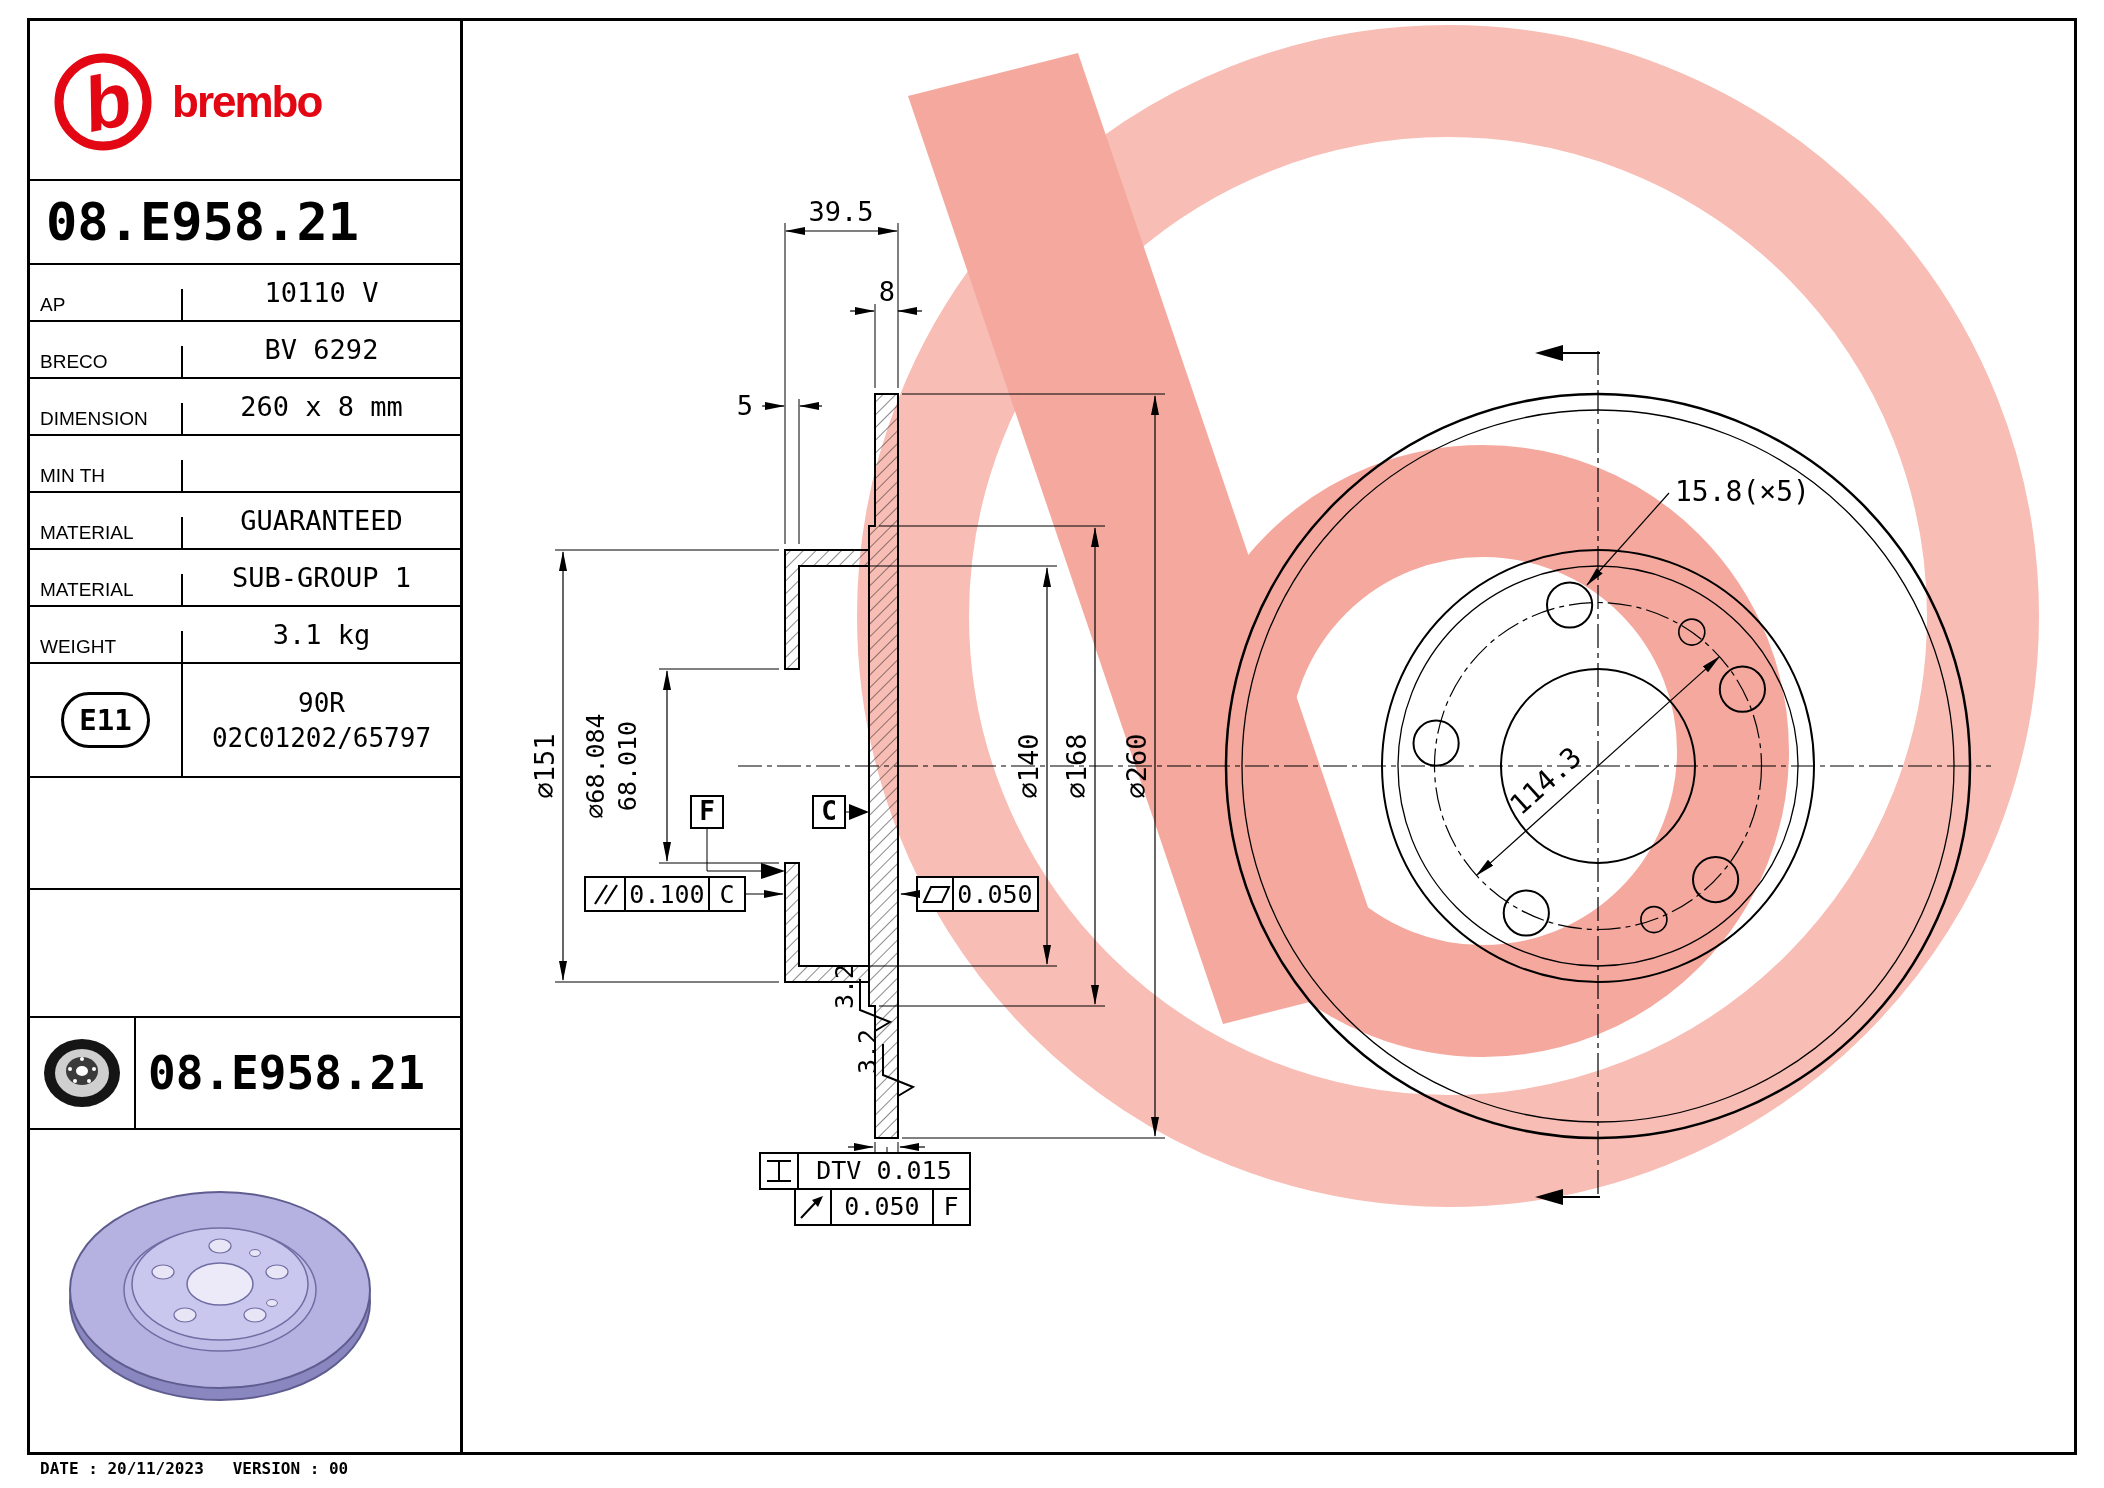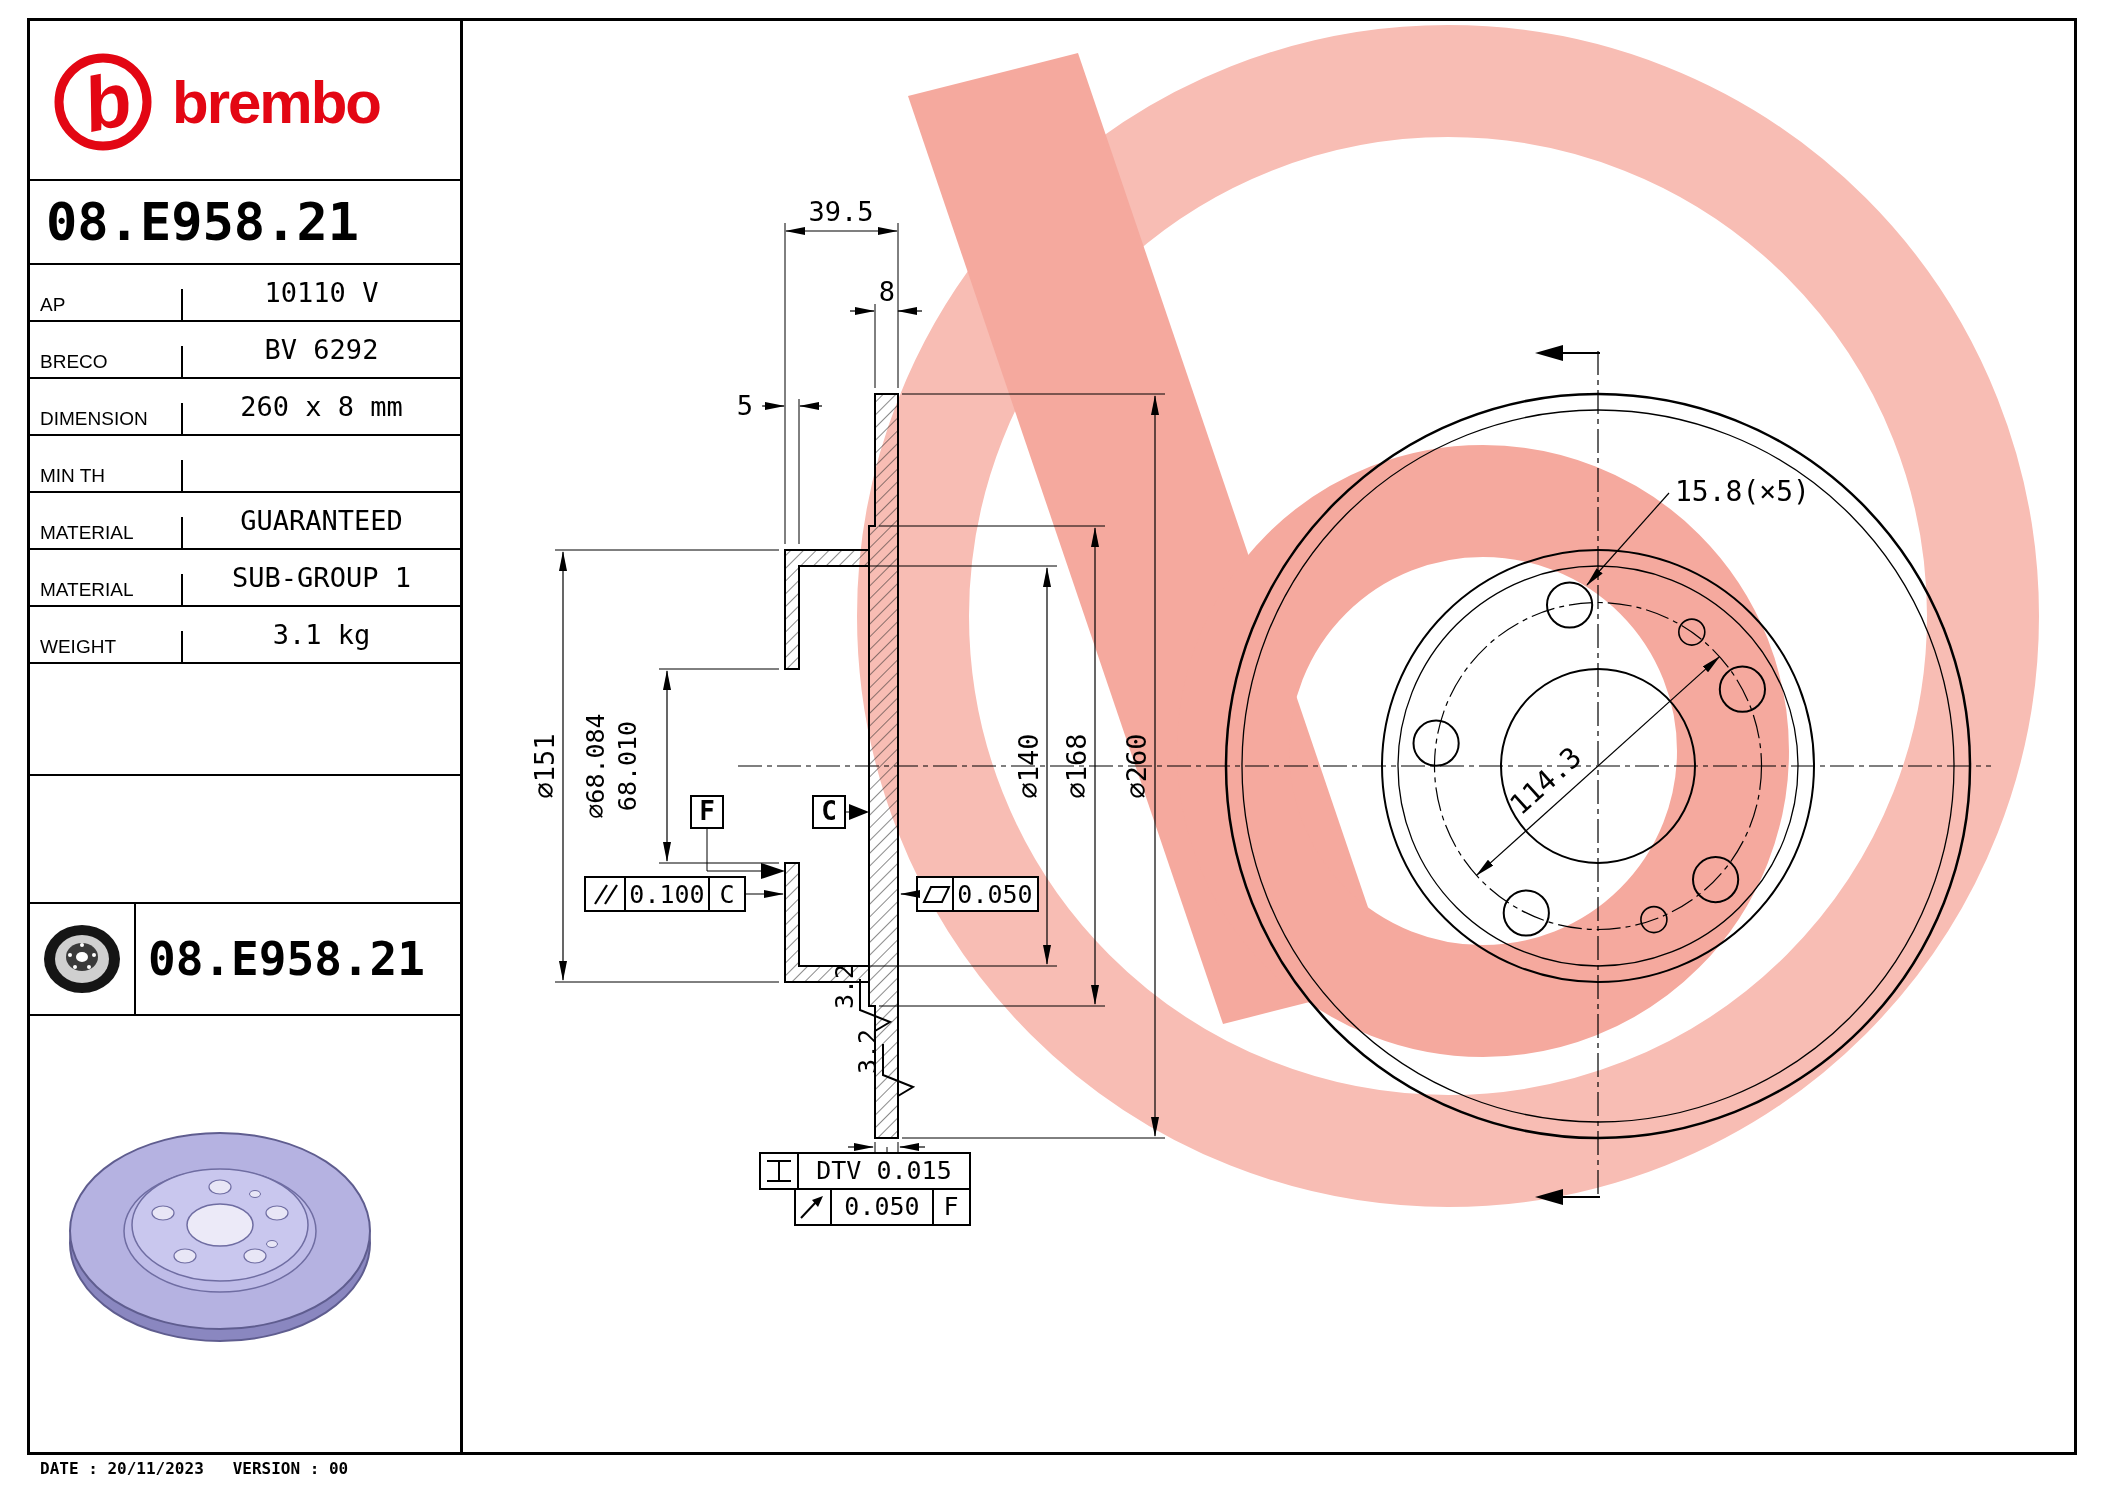--- a/index.html
+++ b/index.html
@@ -3,21 +3,21 @@
 <meta charset="utf-8">
 <style>
   html,body{margin:0;padding:0;width:2104px;height:1488px;background:#fff;overflow:hidden;
             font-family:"Liberation Sans",sans-serif;}
   .sheet{position:absolute;left:27px;top:18px;width:2050px;height:1437px;border:3px solid #000;
          box-sizing:border-box;display:flex;background:#fff;}
   .panel{width:433px;border-right:3px solid #000;box-sizing:border-box;display:flex;
          flex-direction:column;background:#fff;z-index:2;}
   .row{border-bottom:2px solid #000;box-sizing:border-box;flex:none;}
   .logo-row{height:160px;display:flex;align-items:center;gap:10px;padding-left:14px;}
-  .wordmark{font-size:60px;font-weight:800;letter-spacing:-2px;color:var(--brand-red,#e30613);
+  .wordmark{font-size:44px;font-weight:800;letter-spacing:-2px;color:var(--brand-red,#e30613);
             margin-top:4px;}
   .pn-row{height:84px;display:flex;align-items:center;padding-left:16px;
           font-family:"DejaVu Sans Mono",monospace;font-weight:bold;font-size:52px;}
   .spec{height:57px;display:flex;}
   .spec .lbl{width:153px;border-right:2px solid #000;box-sizing:border-box;display:flex;
              align-items:center;padding-left:10px;font-size:19px;margin-top:24px;}
   .spec .val{flex:1;display:flex;align-items:center;justify-content:center;
              font-family:"DejaVu Sans Mono",monospace;font-size:27px;}
   .e11-row{height:114px;display:flex;}
   .e11-row .lbl{width:153px;border-right:2px solid #000;box-sizing:border-box;display:flex;
@@ -89,20 +89,29 @@
     </div>
     <div class="row spec">
       <div class="lbl">MATERIAL</div>
       <div class="val">SUB-GROUP 1</div>
     </div>
     <div class="row spec">
       <div class="lbl">WEIGHT</div>
       <div class="val">3.1 kg</div>
     </div>
 
+    <div class="row e11-row">
+      <div class="lbl">
+        <span class="badge">E11</span>
+      </div>
+      <div class="homol">
+        <div>90R</div>
+        <div>02C01202/65797</div>
+      </div>
+    </div>
 
     <div class="row empty1"></div>
     <div class="row empty2"></div>
 
     <div class="row icon-row">
       <div class="icon-cell">
         <svg width="86" height="86" viewBox="0 0 86 86">
           <ellipse cx="43" cy="43" rx="38" ry="34" fill="#151515"></ellipse>
           <ellipse cx="43" cy="43" rx="27" ry="24" fill="#cfcfcf"></ellipse>
           <ellipse cx="43" cy="41" rx="16" ry="14" fill="#3a3a3a"></ellipse>

